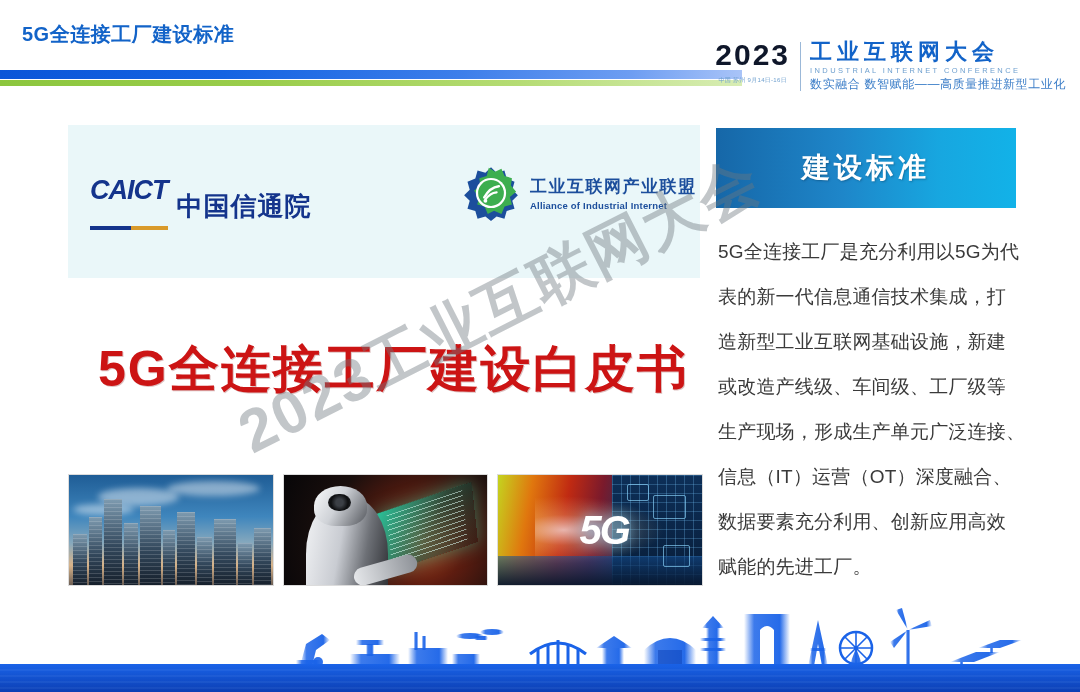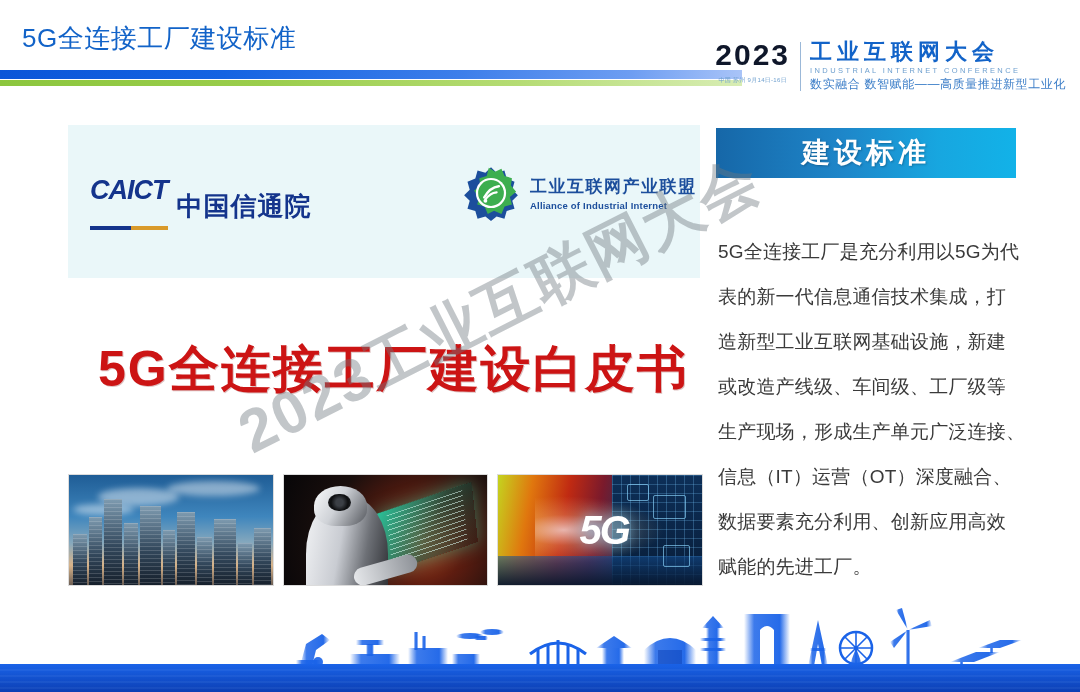--- a/index.html
+++ b/index.html
@@ -10,21 +10,21 @@
     position:relative;
     overflow:hidden;
   }
 
   
   #slide { position:absolute; inset:0; background:#fff; }
 
   
   #header-title {
     position:absolute; left:22px; top:21px;
-    font-size:26px; font-weight:normal;
+    font-size:20px; font-weight:bold;
     color:#1263C8; letter-spacing:.5px;
     white-space:nowrap;
   }
   #rule-blue {
     position:absolute; left:0; top:70px; width:742px; height:9px;
     background:linear-gradient(90deg,#0B55D8 0%,#1463E2 30%,#3D7EEA 62%,#6D9DF2 85%,#A9C4F8 100%);
   }
   #rule-green {
     position:absolute; left:0; top:80px; width:742px; height:6px;
     background:linear-gradient(90deg,#8CC63E 0%,#9ACD4B 35%,#B5DC74 70%,#D8EDB4 100%);
@@ -127,21 +127,21 @@
       linear-gradient(180deg,#0d2f58,#081d38); }
   .p3-5g { position:absolute; left:52%; top:50%; transform:translate(-50%,-50%);
     font-size:40px; font-weight:bold; color:#ffffff; letter-spacing:-2px;
     text-shadow:0 0 14px rgba(150,220,255,.9); font-style:italic; }
   .p3-road { position:absolute; left:0; bottom:0; width:100%; height:26%;
     background:linear-gradient(180deg,rgba(20,80,150,.55),rgba(8,24,48,.95)); }
   .p3-chip { position:absolute; border:1px solid rgba(140,215,255,.65); border-radius:2px; }
 
   
   #std-header {
-    position:absolute; left:716px; top:128px; width:300px; height:50px;
+    position:absolute; left:716px; top:128px; width:300px; height:80px;
     background:linear-gradient(90deg,#1667A8 0%,#1E86C9 42%,#17A7E0 75%,#12B2E8 100%);
     display:flex; align-items:center; justify-content:center;
   }
   #std-header-text {
     font-size:28px; font-weight:bold; color:#ffffff; letter-spacing:4px;
     text-shadow:1px 1px 2px rgba(0,40,70,.35);
   }
   #std-body { position:absolute; left:718px; top:226px; width:300px; }
   .std-line {
     font-size:19px; font-weight:normal; color:#3A3A3A;

